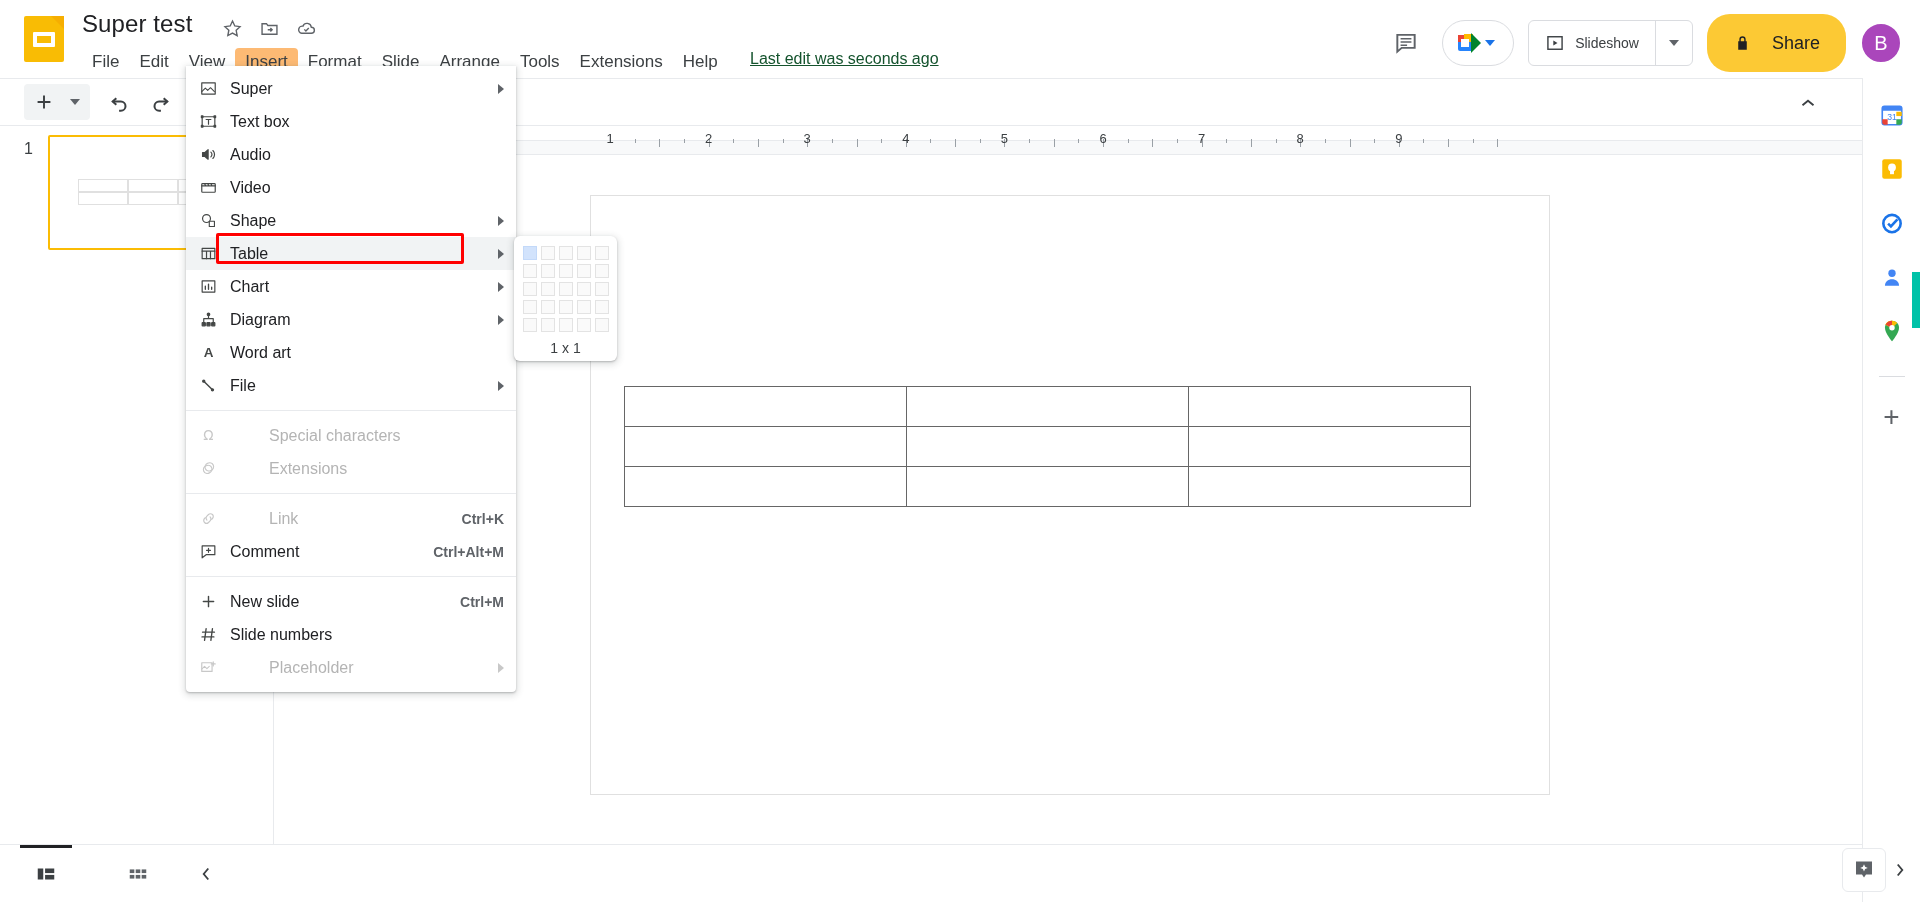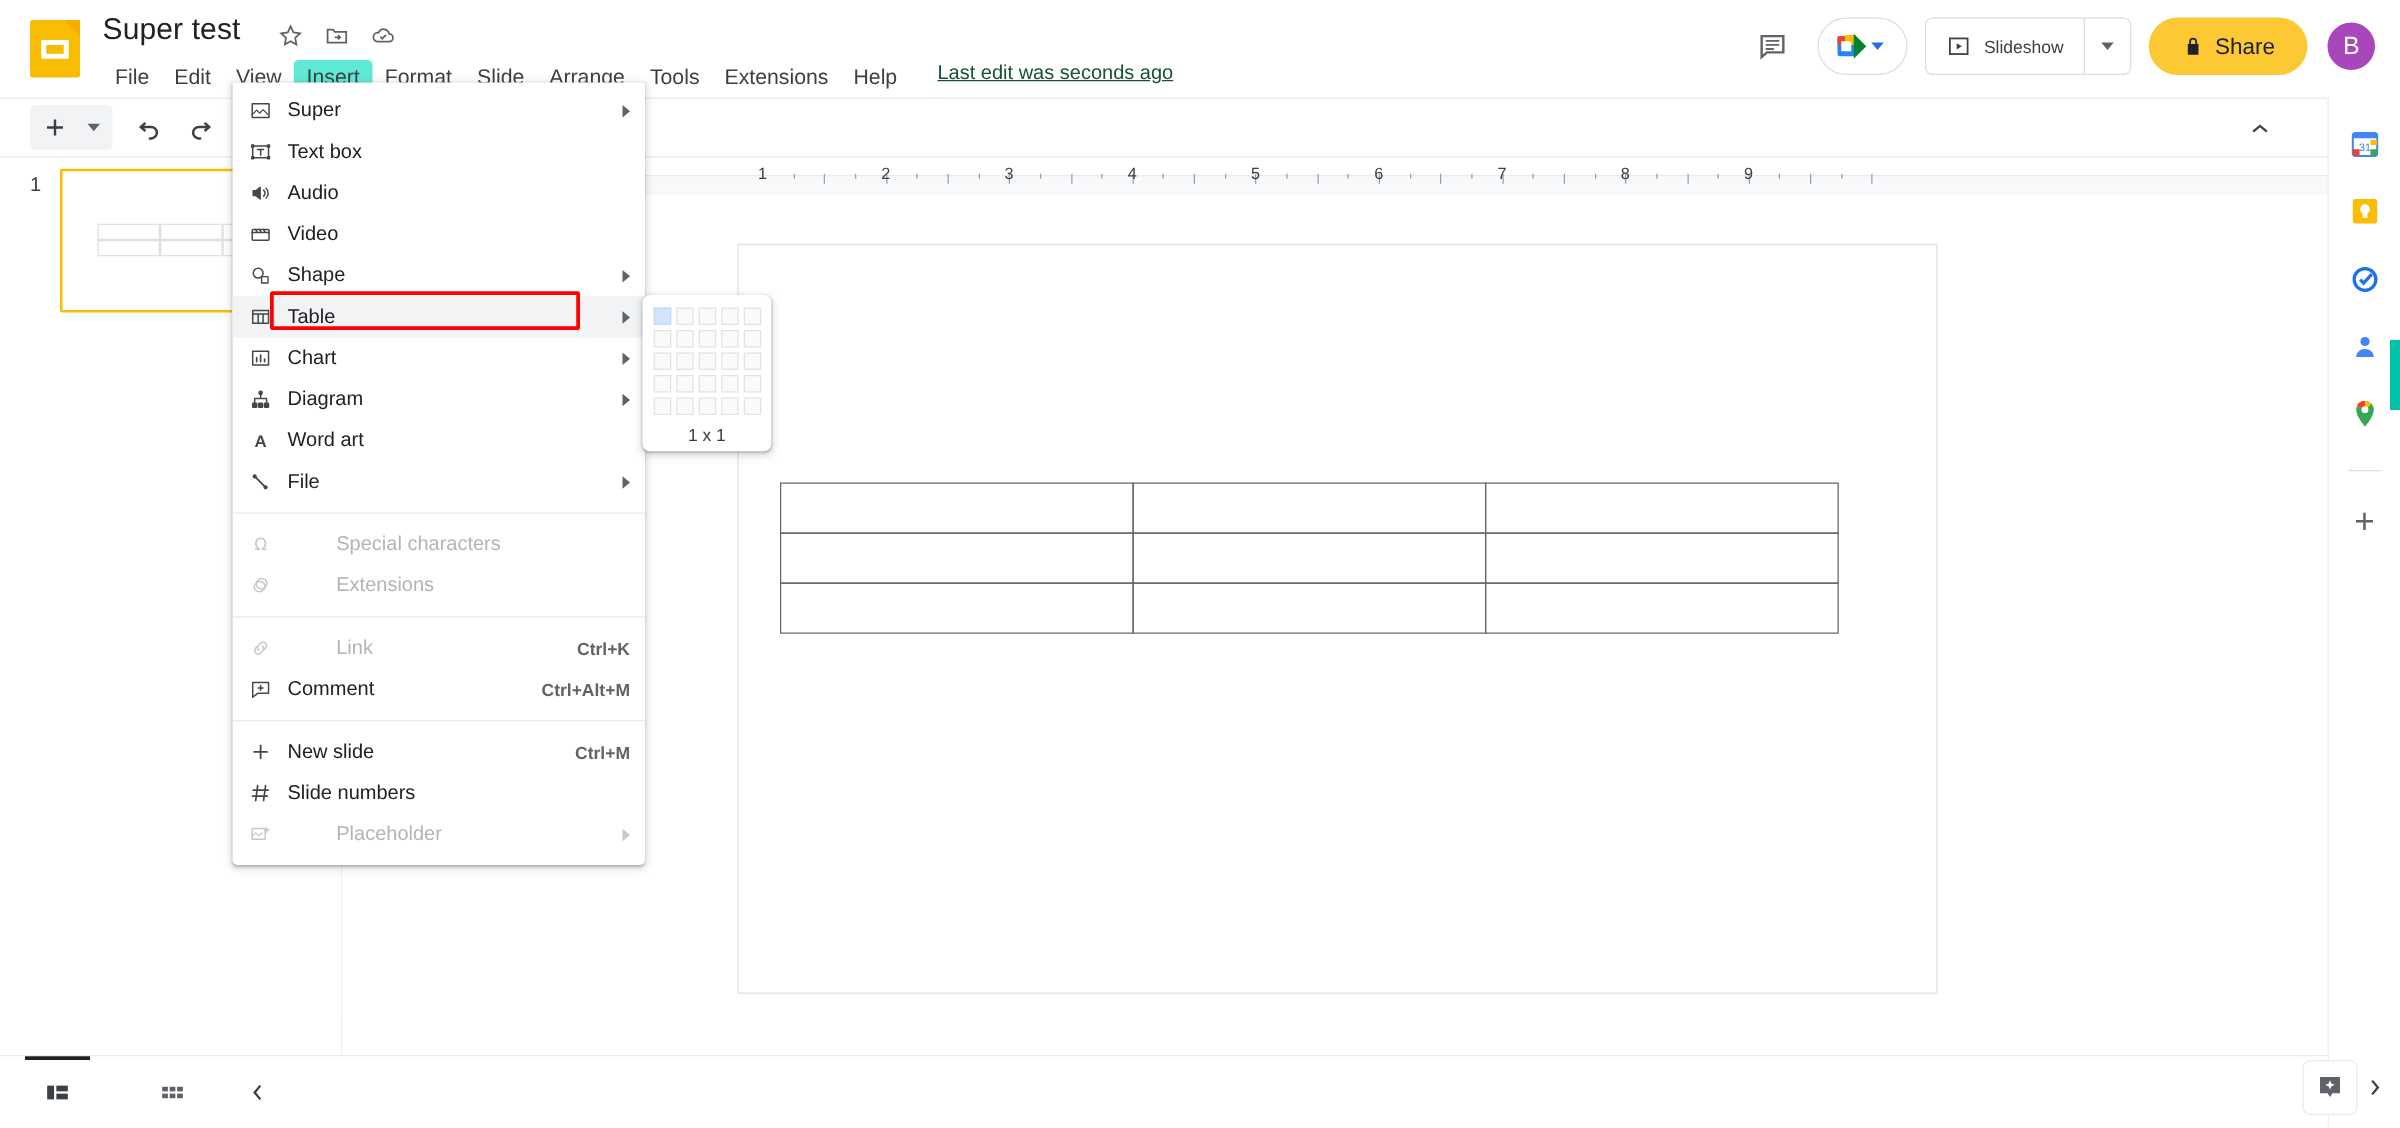--- a/index.html
+++ b/index.html
@@ -38,21 +38,21 @@
     font-size:24px; color:#202124; letter-spacing:0.1px; white-space:nowrap;
   }
   .title-icons { position:absolute; top:18px; display:flex; gap:16px; align-items:center; }
   .ticon { width:21px; height:21px; color:#5f6368; cursor:pointer; display:block; }
 
   .menubar { position:absolute; left:82px; top:48px; display:flex; align-items:center; gap:0; }
   .menu-item {
     font-size:17px; color:#3c4043; padding:3px 10px; border-radius:4px;
     cursor:pointer; white-space:nowrap; line-height:21px;
   }
-  .menu-item.active { background:#5eead4; }
+  .menu-item.active { background:#fdba74; }
   .lastedit {
     position:absolute; left:660px; top:50px; font-size:16px; color:#14532d;
     text-decoration:underline; cursor:pointer; white-space:nowrap;
   }
 
   .hdr-right { position:absolute; right:18px; top:14px; display:flex; align-items:center; gap:14px; }
   .icon-btn {
     width:44px; height:44px; border-radius:50%;
     display:flex; align-items:center; justify-content:center; cursor:pointer;
   }
@@ -74,22 +74,22 @@
     height:46px; border:1px solid #dadce0; border-radius:6px;
     display:flex; align-items:center; cursor:pointer; overflow:hidden; background:#fff;
   }
   .slideshow-main { display:flex; align-items:center; gap:10px; padding:0 16px; height:100%; }
   .slideshow-label { font-size:14px; color:#3c4043; }
   .slideshow-split { width:1px; height:100%; background:#dadce0; }
   .slideshow-arrow { padding:0 13px; height:100%; display:flex; align-items:center; }
   .caret-dark { width:0;height:0;border-left:5px solid transparent;border-right:5px solid transparent;border-top:6px solid #5f6368; }
 
   .share-btn {
-    height:46px; background:#FCC934; border-radius:23px; padding:0 26px;
-    display:flex; align-items:center; gap:8px; cursor:pointer;
+    height:58px; background:#FCC934; border-radius:23px; padding:0 26px;
+    display:flex; align-items:center; gap:20px; cursor:pointer;
   }
   .share-label { font-size:18px; color:#202124; }
 
   .avatar {
     width:42px; height:42px; border-radius:50%; background:#AA46BB;
     color:#fff; font-size:20px; display:flex; align-items:center; justify-content:center;
     cursor:pointer; border:2px solid #fff;
   }
 
   

